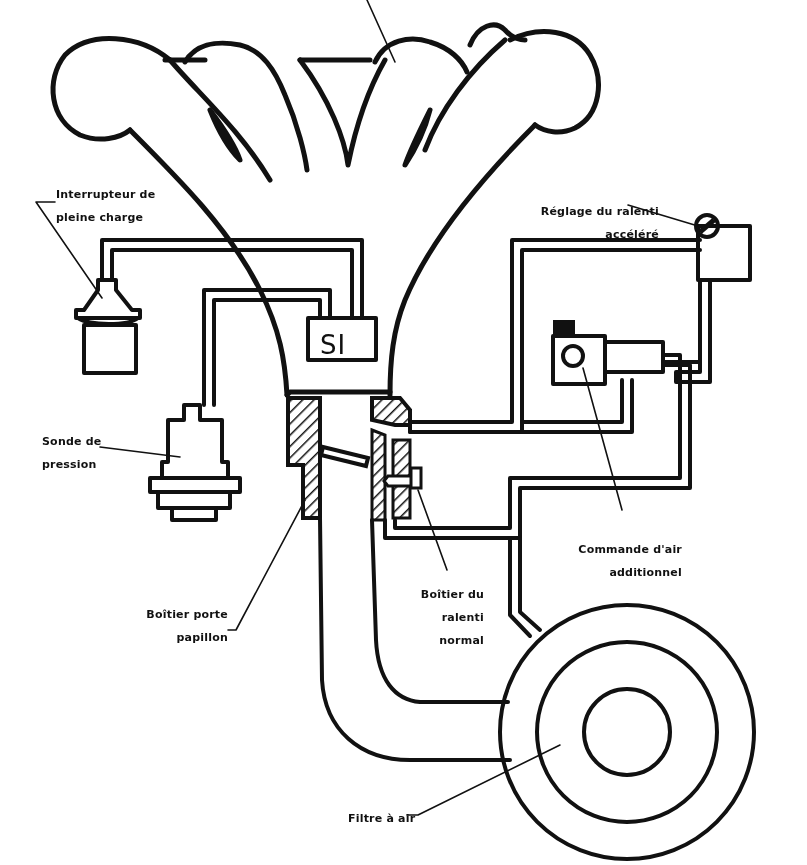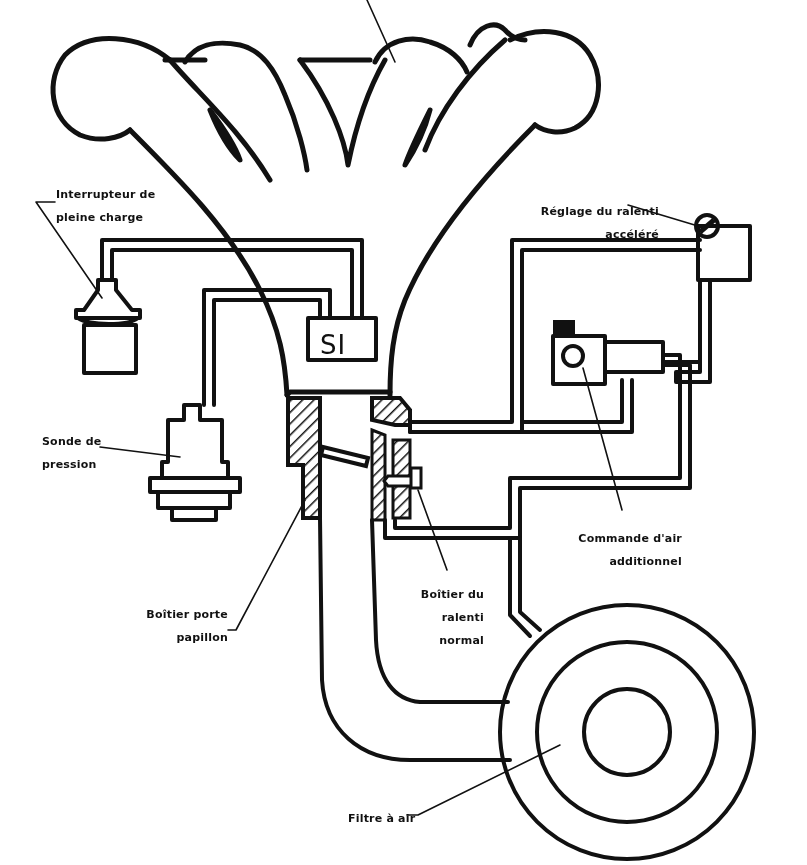--- a/index.html
+++ b/index.html
@@ -166,21 +166,21 @@
 
 <div class="label" style="left:56px; top:183px;"><span>Interrupteur de</span>
 <span>pleine charge</span></div>
 
 <div class="label center" style="left:535px; top:184px; width:124px;"><span>Réglage du ralenti</span>
 <span>accéléré</span></div>
 
 <div class="label" style="left:42px; top:430px;"><span>Sonde de</span>
 <span>pression</span></div>
 
-<div class="label center" style="left:570px; top:511px; width:112px;"><span>Commande d'air</span>
+<div class="label center" style="left:570px; top:522px; width:112px;"><span>Commande d'air</span>
 <span>additionnel</span></div>
 
 <div class="label center" style="left:398px; top:567px; width:86px;"><span>Boîtier du</span>
 <span>ralenti</span>
 <span>normal</span></div>
 
 <div class="label right" style="left:132px; top:603px; width:96px;"><span>Boîtier porte</span>
 <span>papillon</span></div>
 
 <div class="label" style="left:348px; top:807px;">Filtre à air</div>

